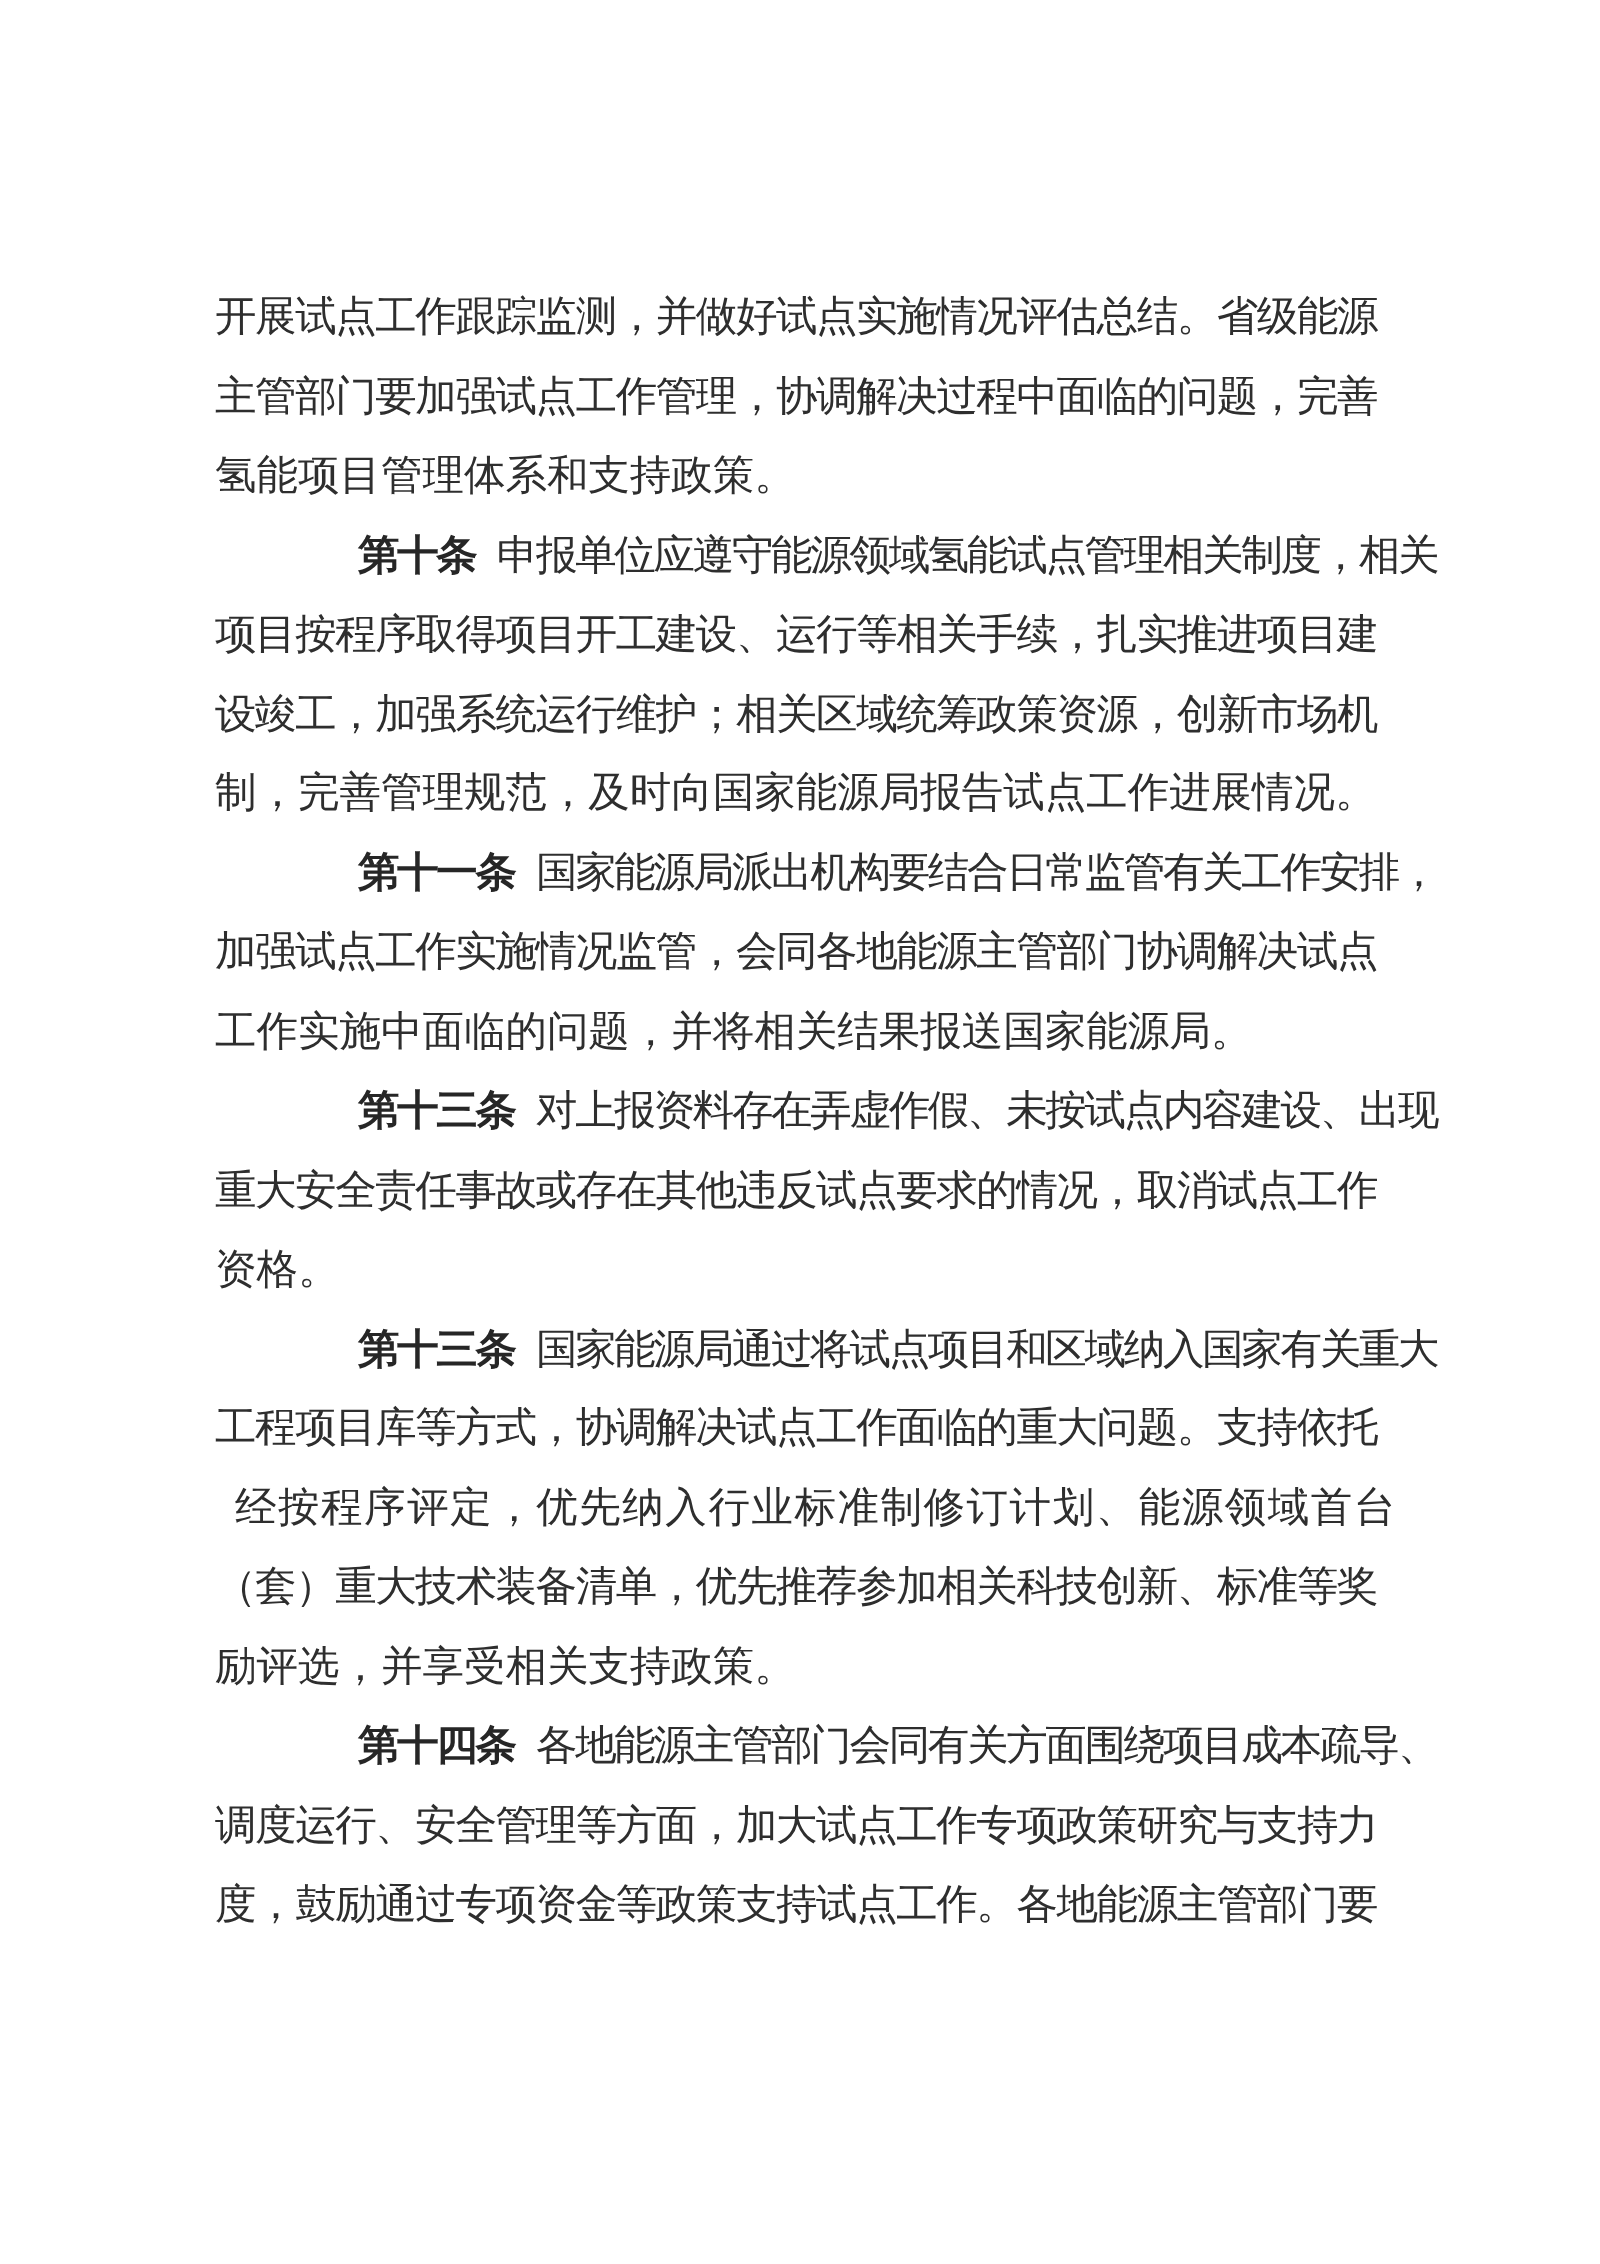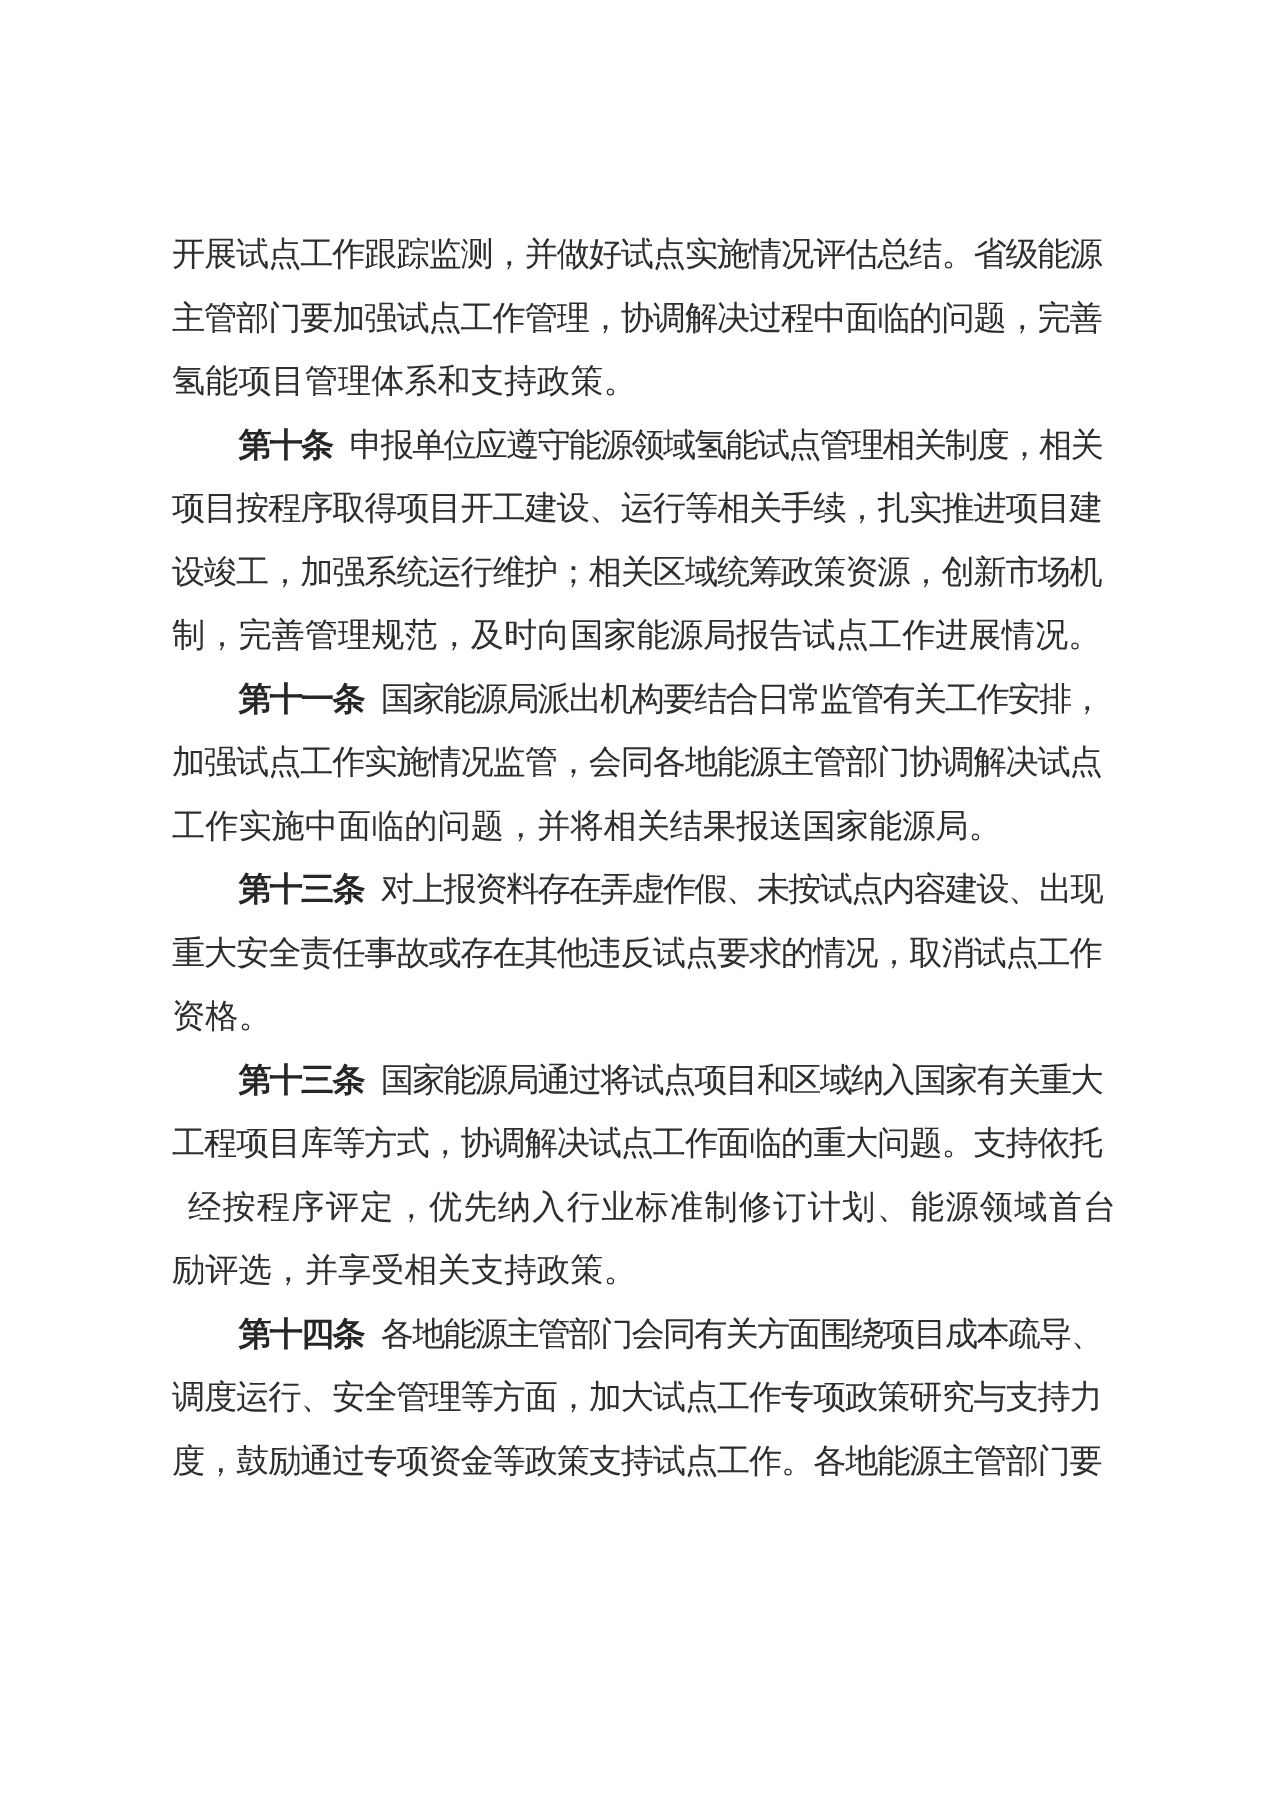--- a/index.html
+++ b/index.html
@@ -29,20 +29,21 @@
     height: 63.5px;
     white-space: nowrap;
   }
   .line.indent {
     padding-left: 66.4px;
   }
   .head {
     font-weight: 700;
     margin-right: 17px;
     color: #262626;
+    margin-left: 48px;
   }
   .page-number {
     position: absolute;
     left: 950px;
     top: 1637px;
     width: 130px;
     font-size: 21px;
     line-height: 40px;
     color: #1f1f1f;
     text-align: left;
@@ -63,19 +64,20 @@
       <div class="line"><span>制，完善管理规范，及时向国家能源局报告试点工作进展情况。</span></div>
       <div class="line indent" style="letter-spacing: -1.84px;"><span class="head">第十一条</span><span>国家能源局派出机构要结合日常监管有关工作安排，</span></div>
       <div class="line" style="letter-spacing: -1.13px;"><span>加强试点工作实施情况监管，会同各地能源主管部门协调解决试点</span></div>
       <div class="line"><span>工作实施中面临的问题，并将相关结果报送国家能源局。</span></div>
       <div class="line indent" style="letter-spacing: -1.84px;"><span class="head">第十三条</span><span>对上报资料存在弄虚作假、未按试点内容建设、出现</span></div>
       <div class="line" style="letter-spacing: -1.13px;"><span>重大安全责任事故或存在其他违反试点要求的情况，取消试点工作</span></div>
       <div class="line"><span>资格。</span></div>
       <div class="line indent" style="letter-spacing: -1.84px;"><span class="head">第十三条</span><span>国家能源局通过将试点项目和区域纳入国家有关重大</span></div>
       <div class="line" style="letter-spacing: -1.13px;"><span>工程项目库等方式，协调解决试点工作面临的重大问题。支持依托</span></div>
       <div class="line" style="letter-spacing: 1.24px; margin-left: 16px;"><span>经按程序评定，优先纳入行业标准制修订计划、能源领域首台</span></div>
+      <div class="line" style="letter-spacing: -1.13px;"><span>（套）重大技术装备清单，优先推荐参加相关科技创新、标准等奖</span></div>
       <div class="line"><span>励评选，并享受相关支持政策。</span></div>
       <div class="line indent" style="letter-spacing: -1.84px;"><span class="head">第十四条</span><span>各地能源主管部门会同有关方面围绕项目成本疏导、</span></div>
       <div class="line" style="letter-spacing: -1.13px; font-family: Liberation Serif, serif;"><span>调度运行、安全管理等方面，加大试点工作专项政策研究与支持力</span></div>
       <div class="line" style="letter-spacing: -1.13px;"><span>度，鼓励通过专项资金等政策支持试点工作。各地能源主管部门要</span></div>
     </div>
   <div class="page-number">— 13 —</div>
 </div>
 
 </body></html>

